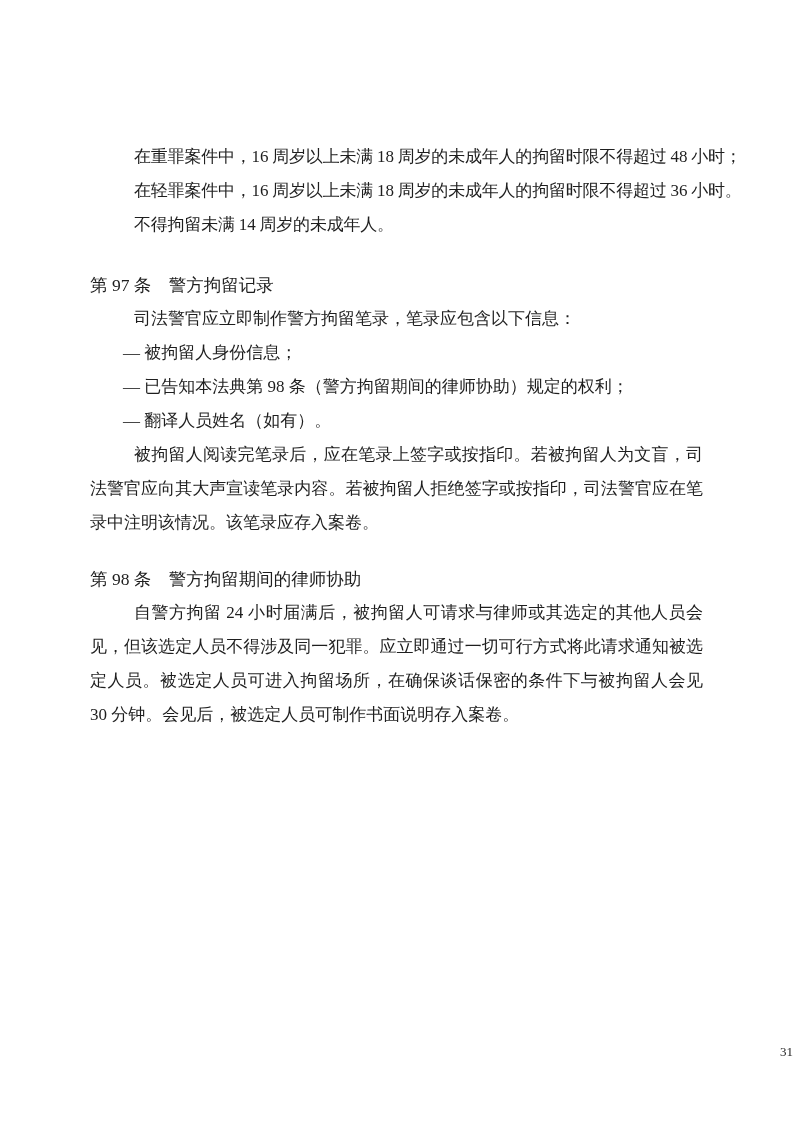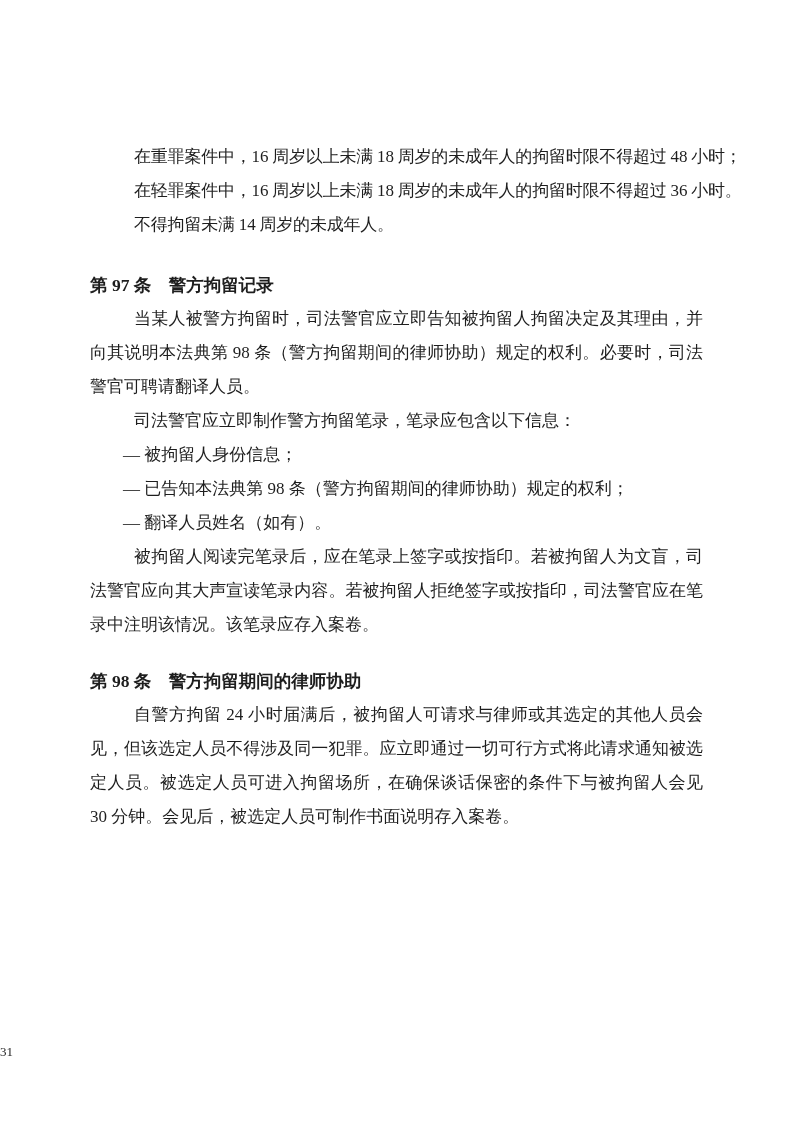--- a/index.html
+++ b/index.html
@@ -25,54 +25,53 @@
     text-align: justify;
     text-indent: 44px;
   }
   .oneline {
     white-space: nowrap;
     letter-spacing: -0.2px;
   }
   .heading {
     margin: 26px 0 0 0;
     font-size: 17.5px;
-    font-weight: bold;
+    font-weight: normal;
     line-height: 34px;
   }
   .heading.h98 {
     margin-top: 22px;
   }
   .list-item {
     margin: 0;
     text-align: justify;
     text-indent: 33px;
   }
   .page-number {
     position: absolute;
     left: 0;
     right: 0;
     bottom: 62px;
-    text-align: left;
+    text-align: right;
     font-size: 13px;
     line-height: 16px;
     color: #1e1e1e;
   }
 </style>
 </head>
 <body>
 
 <div class="page">
 
   <p class="para oneline">在重罪案件中，16 周岁以上未满 18 周岁的未成年人的拘留时限不得超过 48 小时；</p>
   <p class="para oneline">在轻罪案件中，16 周岁以上未满 18 周岁的未成年人的拘留时限不得超过 36 小时。</p>
   <p class="para oneline">不得拘留未满 14 周岁的未成年人。</p>
 
   <h2 class="heading">第 97 条　警方拘留记录</h2>
 
-  <p class="para">当某人被警方拘留时，司法警官应立即告知被拘留人拘留决定及其理由，并向其说明本法典第 98 条（警方拘留期间的律师协助）规定的权利。必要时，司法警官可聘请翻译人员。</p>
   <p class="para">司法警官应立即制作警方拘留笔录，笔录应包含以下信息：</p>
 
   <p class="list-item">— 被拘留人身份信息；</p>
   <p class="list-item">— 已告知本法典第 98 条（警方拘留期间的律师协助）规定的权利；</p>
   <p class="list-item">— 翻译人员姓名（如有）。</p>
 
   <p class="para">被拘留人阅读完笔录后，应在笔录上签字或按指印。若被拘留人为文盲，司法警官应向其大声宣读笔录内容。若被拘留人拒绝签字或按指印，司法警官应在笔录中注明该情况。该笔录应存入案卷。</p>
 
   <h2 class="heading h98">第 98 条　警方拘留期间的律师协助</h2>
 

